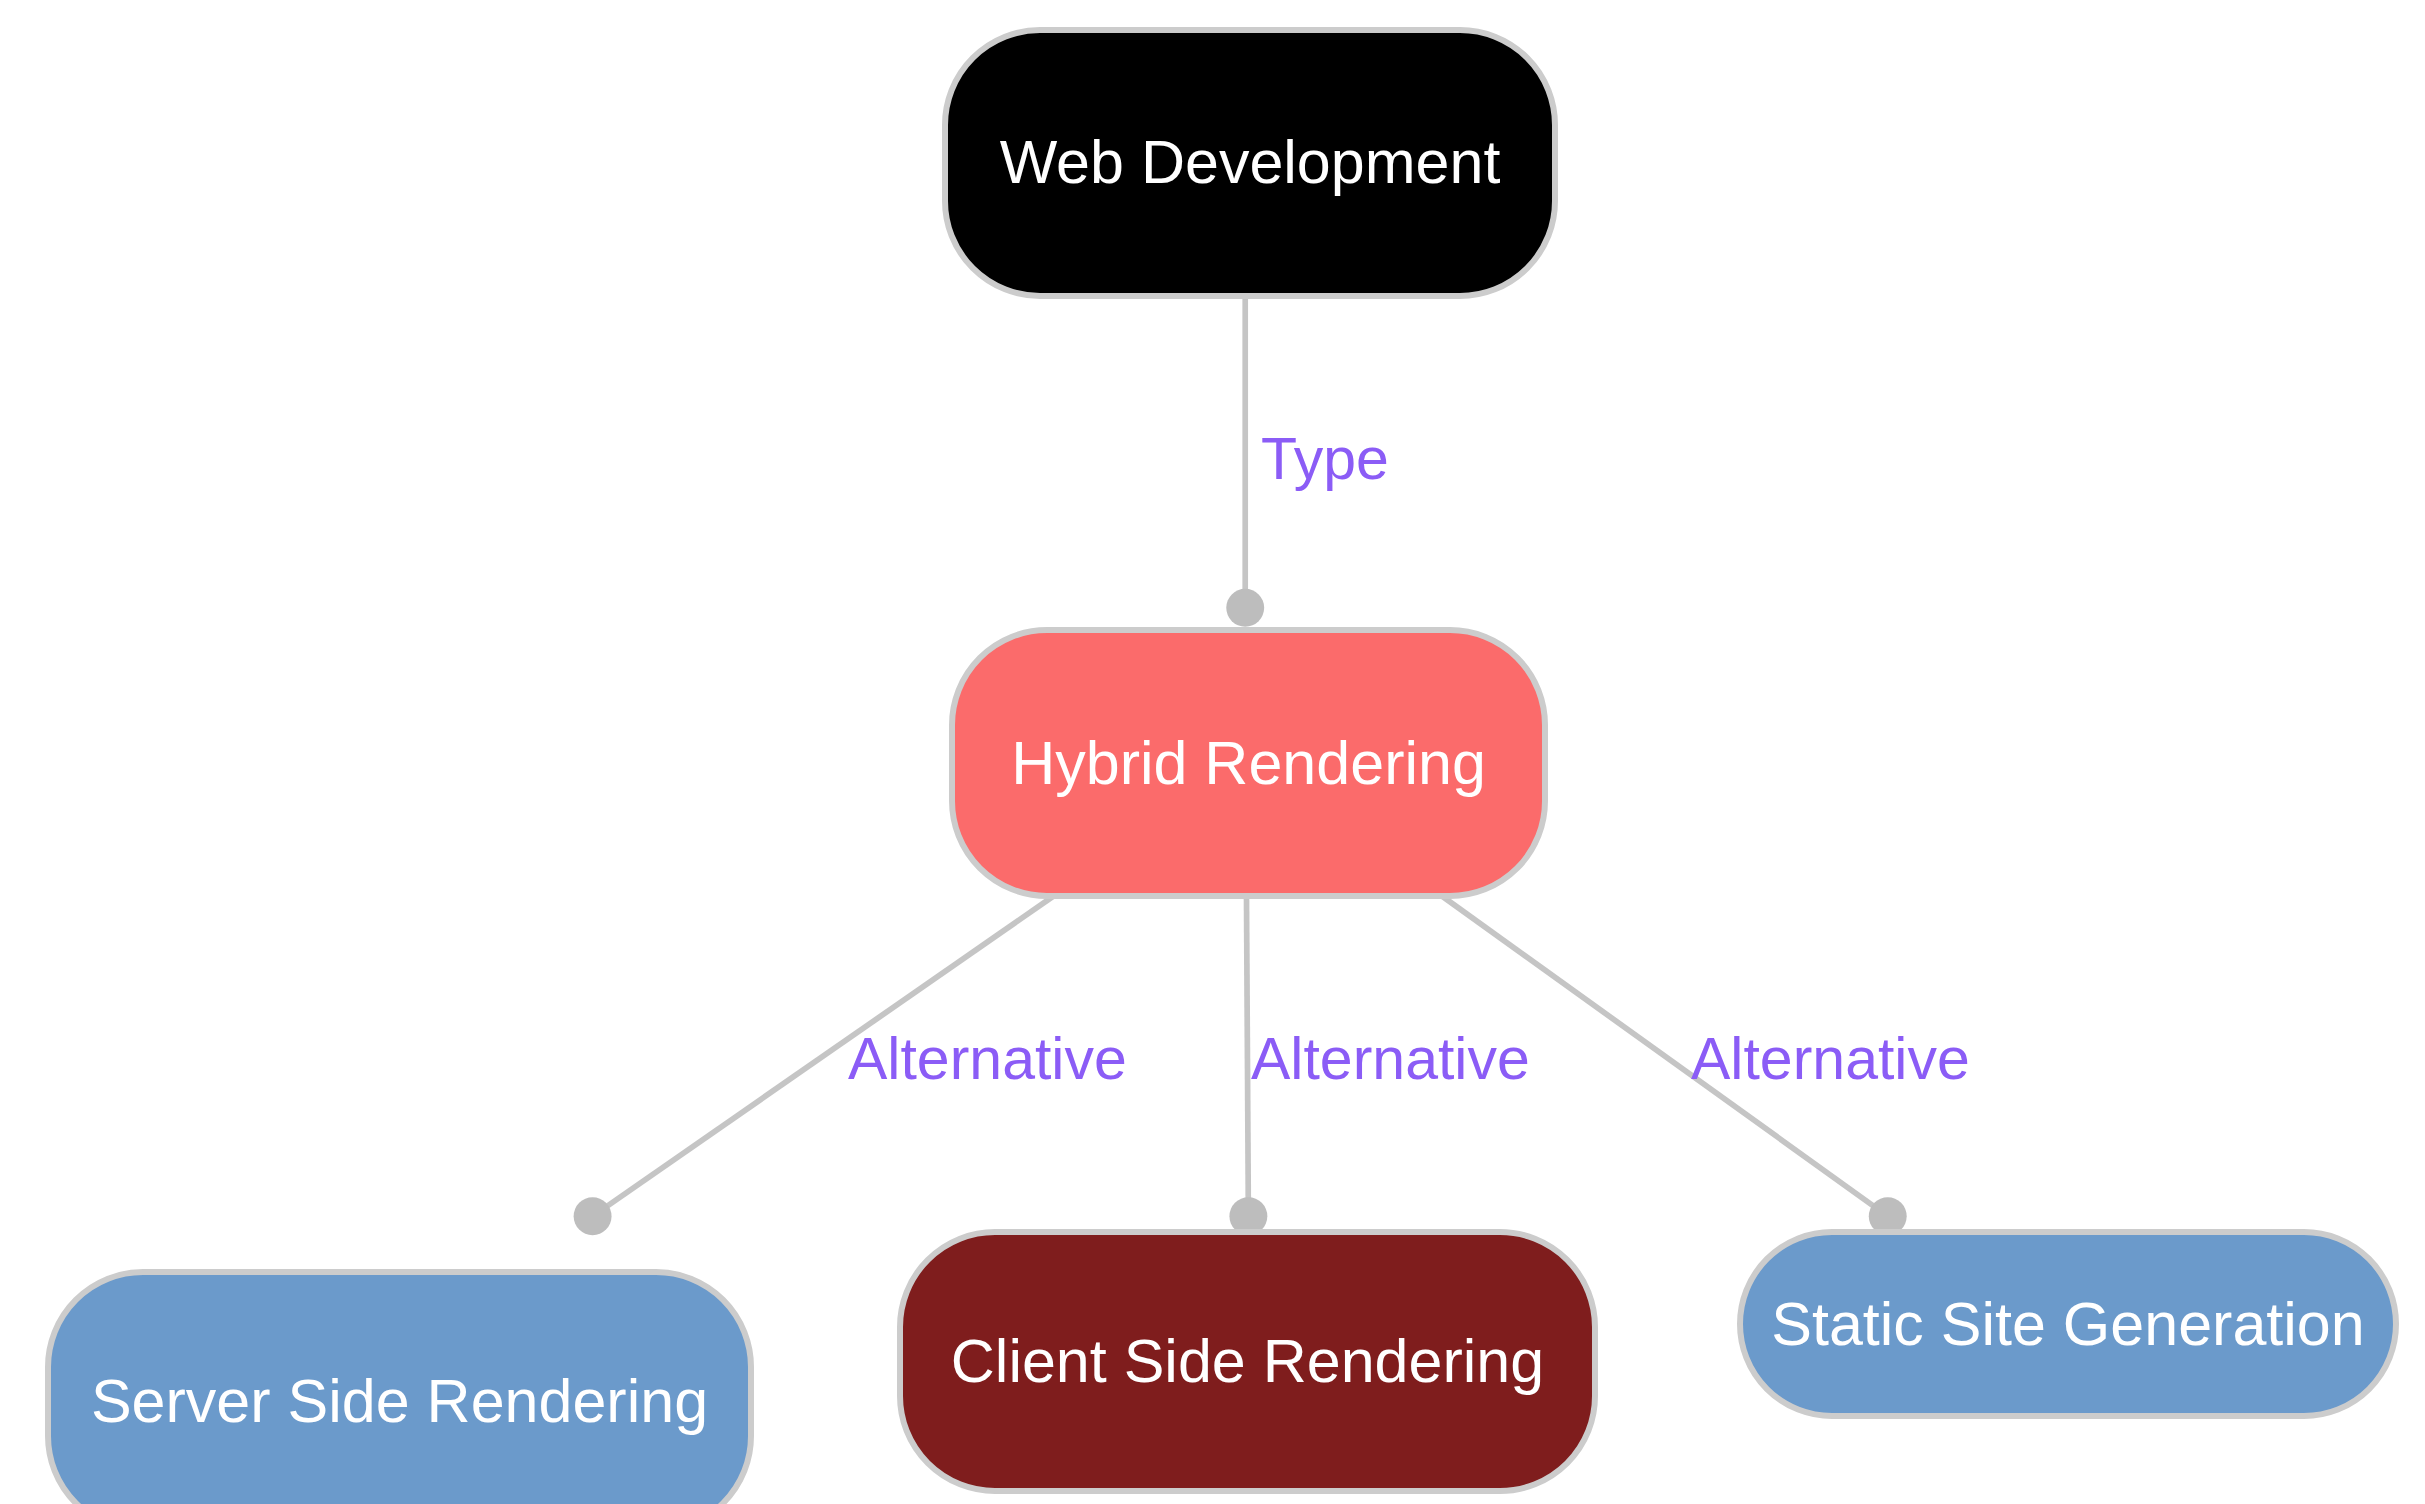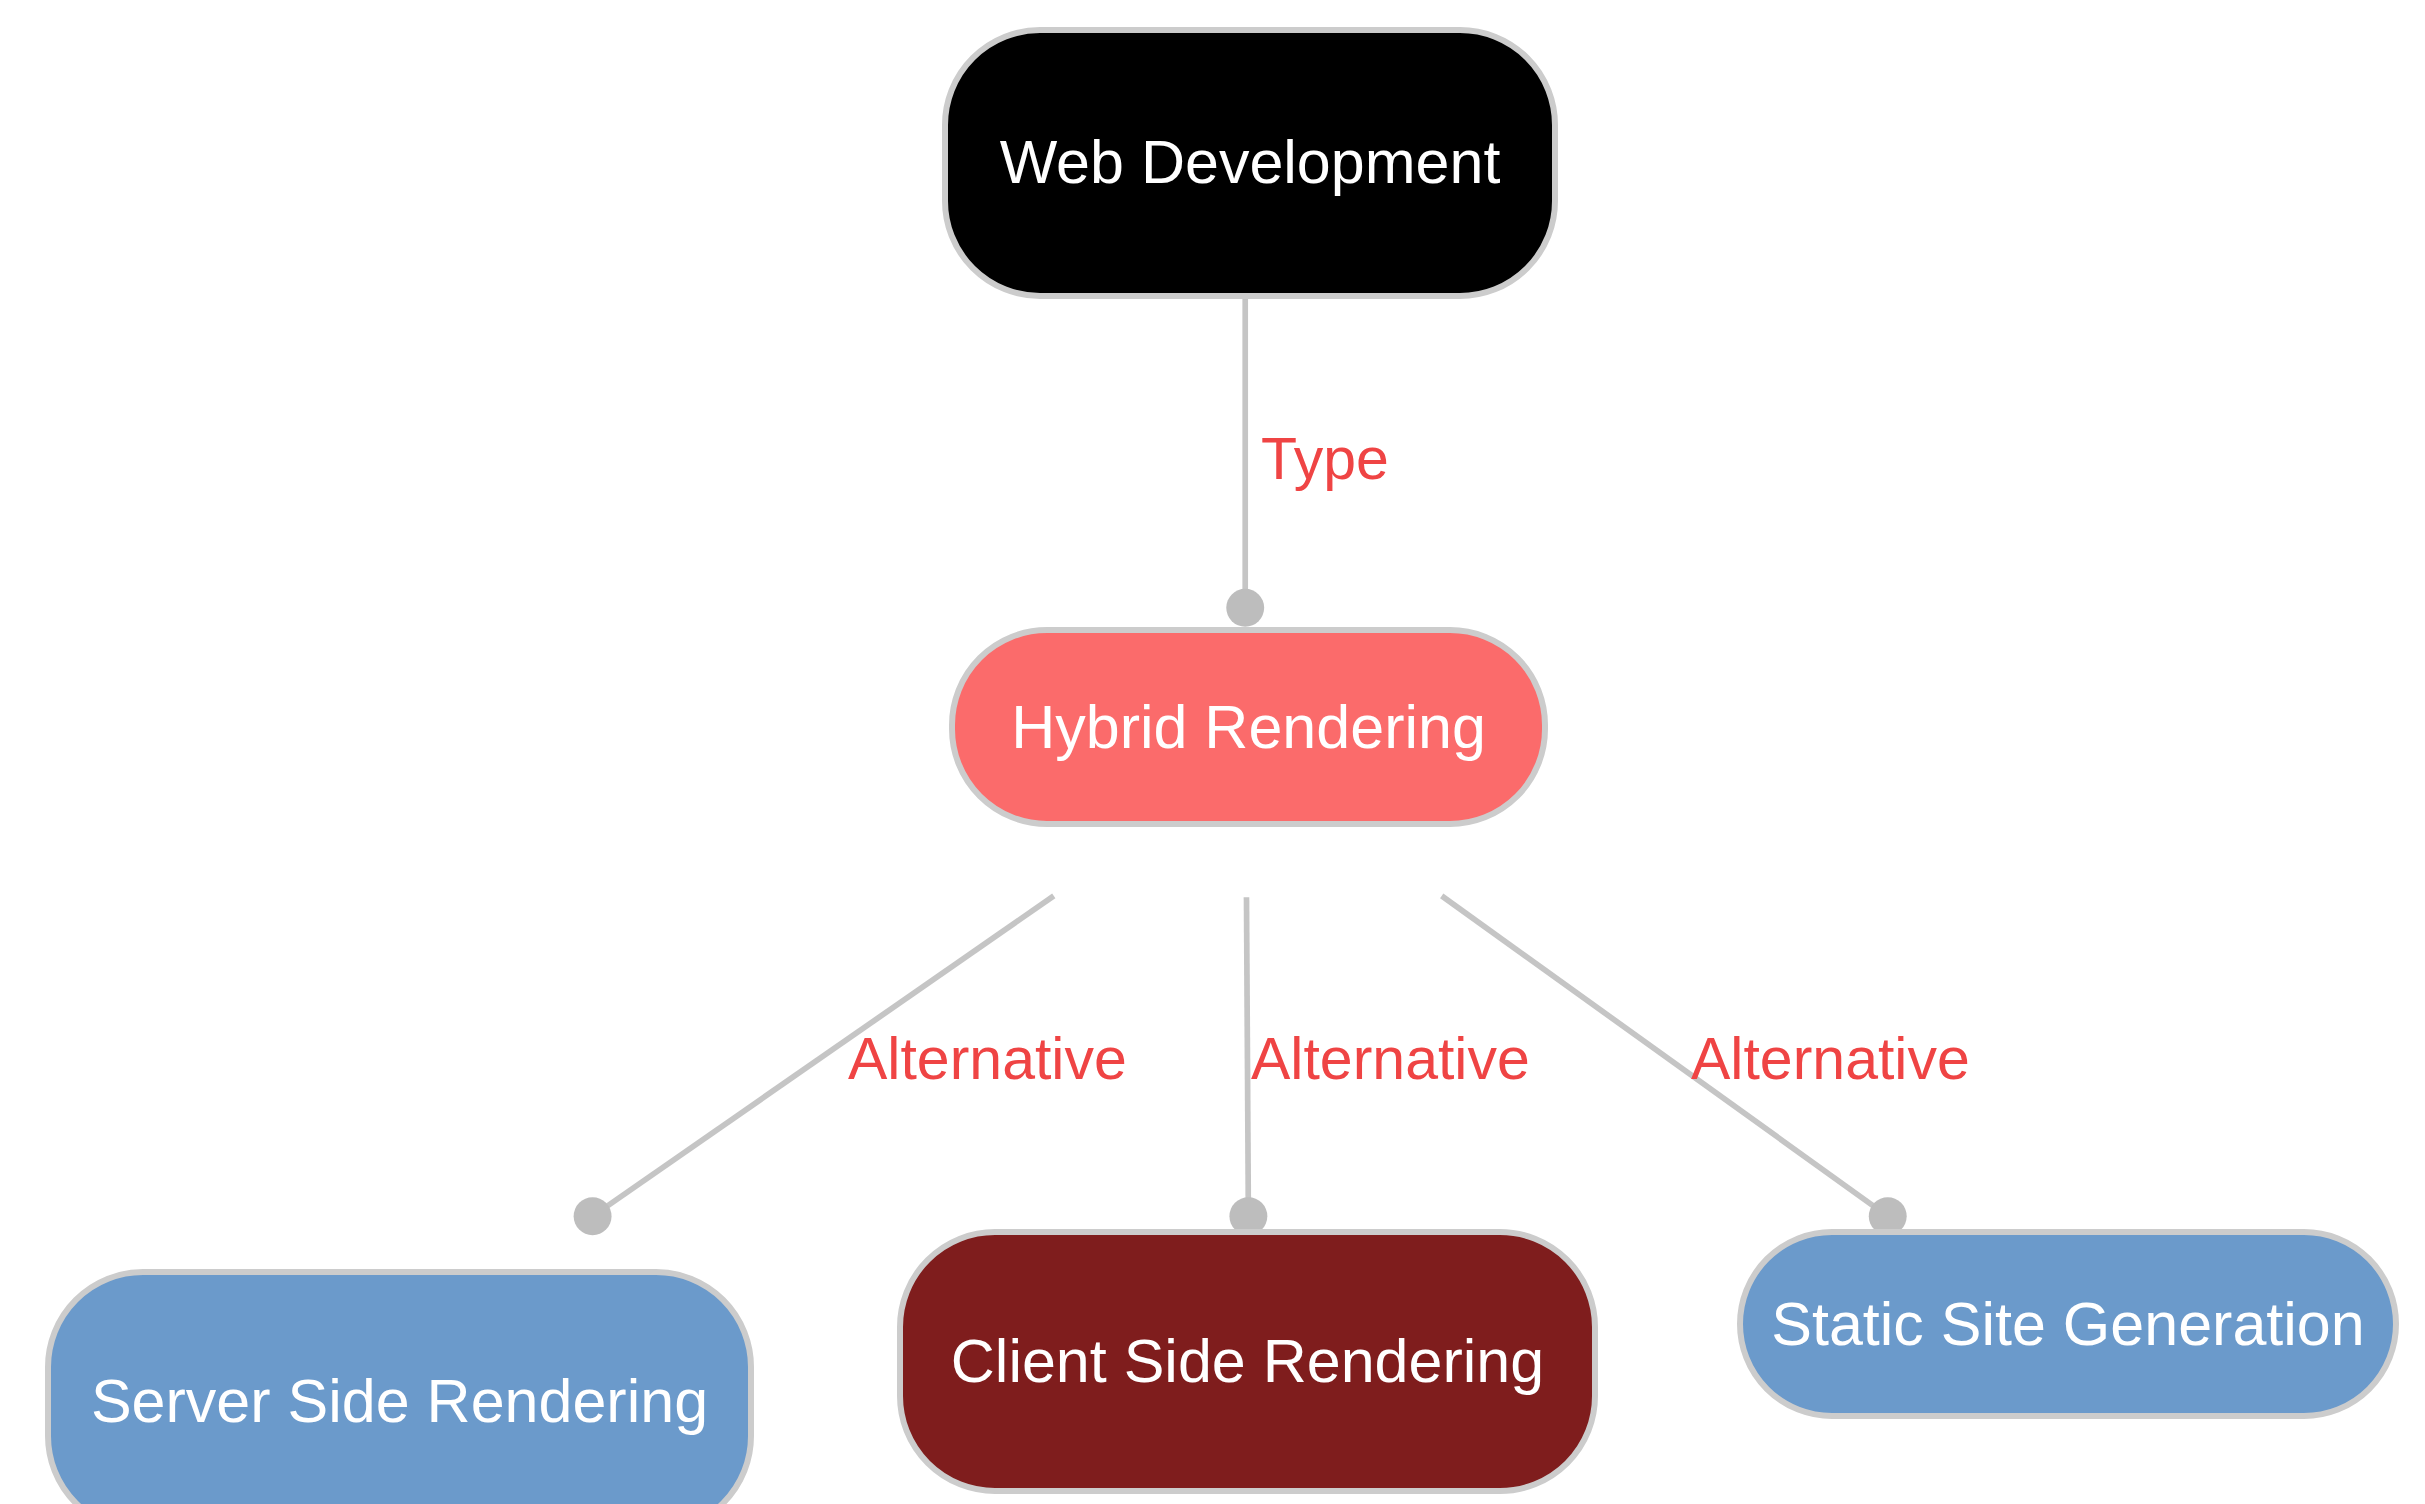--- a/index.html
+++ b/index.html
@@ -40,28 +40,28 @@
     display: flex;
     align-items: center;
     justify-content: center;
     color: #ffffff;
     font-size: 61px;
     line-height: 1.15;
     text-align: center;
     white-space: nowrap;
   }
   .node-root   { left: 942px; top: 26.5px;   width: 616px;  height: 272px; align-items: center; }
-  .node-hybrid { left: 949px; top: 627px;  width: 599px;  height: 200px; }
+  .node-hybrid { left: 949px; top: 627px;  width: 599px;  height: 272px; }
   .node-ssr    { left: 45px;   top: 1229px; width: 709px; height: 265px; margin-top: 40px; }
   .node-csr    { left: 897px; top: 1229px; width: 701px; height: 265px; }
   .node-ssg    { left: 1737px; top: 1229px; width: 662px; height: 190px; }
   .edge-label {
     position: absolute;
     transform: translateY(-50%);
-    color: #ef4444;
+    color: #8b5cf6;
     font-size: 59px;
     line-height: 1;
     white-space: nowrap;
   }
   .label-type { left: 1261px; top: 459px; }
   .label-alt1 { left: 848px; top: 1059px; }
   .label-alt2 { left: 1251px; top: 1059px; }
   .label-alt3 { left: 1691px; top: 1059px; }
 </style>
 </head>

